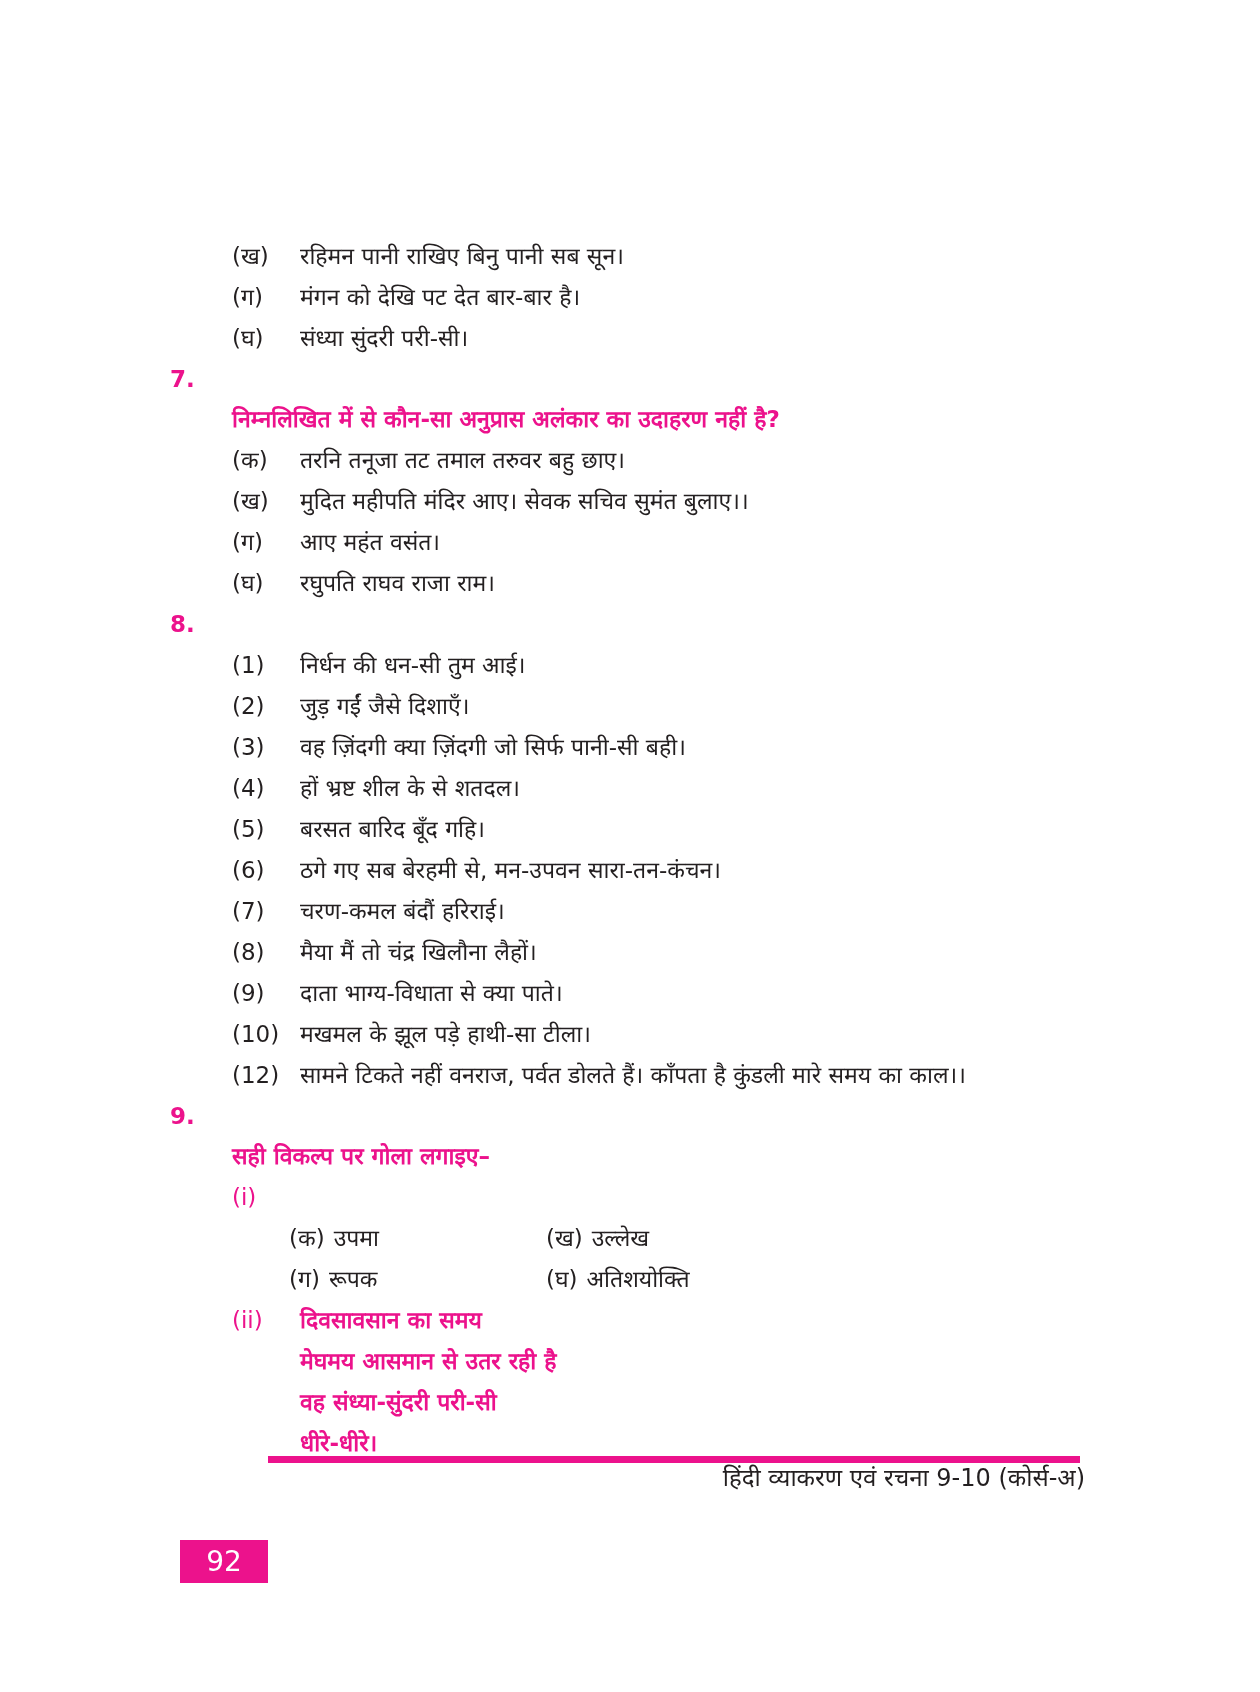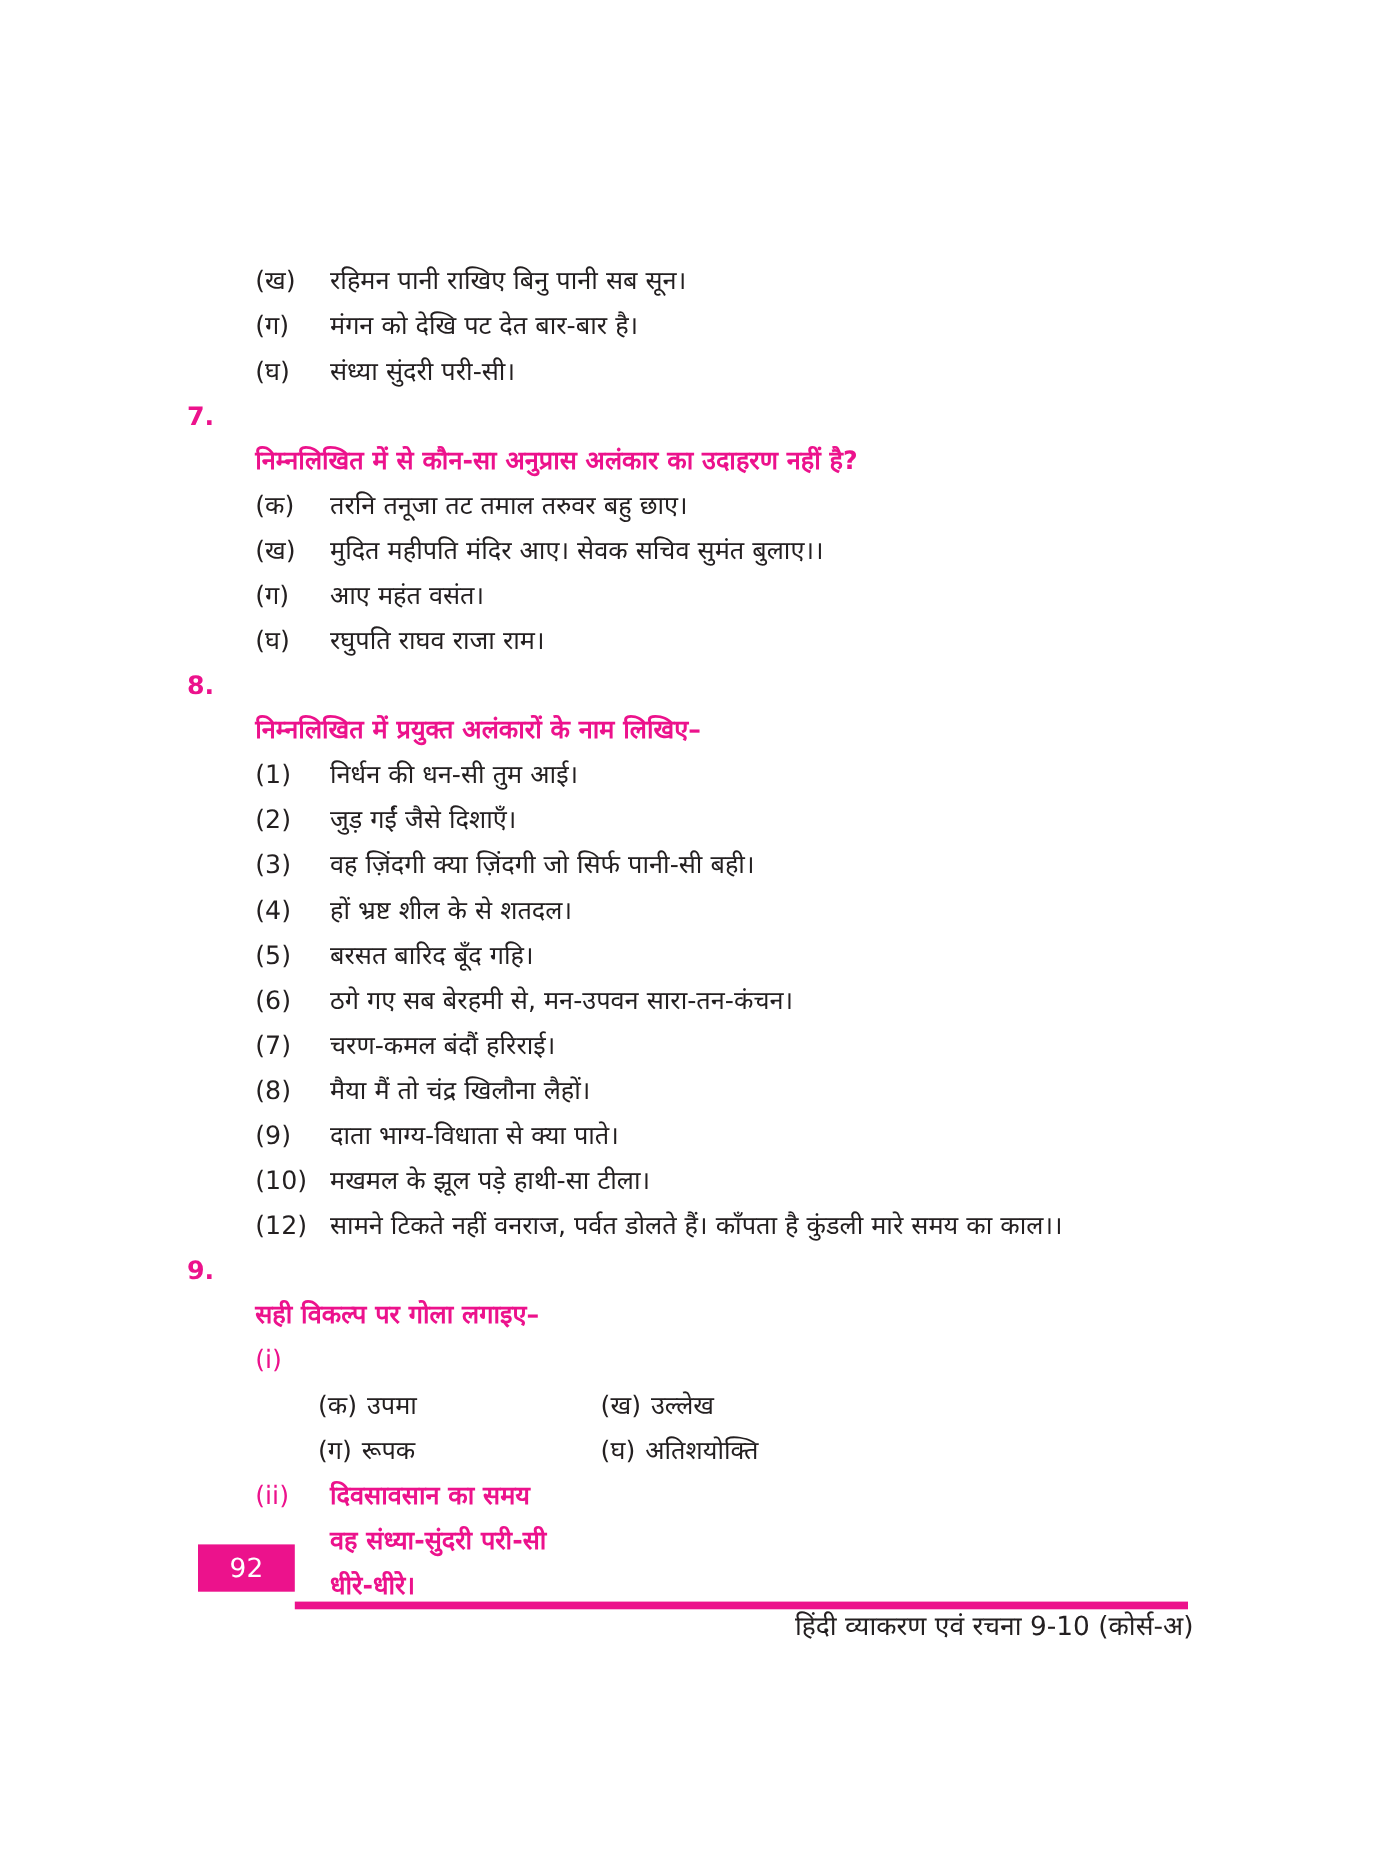--- a/index.html
+++ b/index.html
@@ -63,26 +63,26 @@
     margin-left:130px;
     margin-bottom:14px;
     font-size:23px;
     line-height:27px;
     font-weight:700;
     color:var(--accent);
   }
   .footer-box{
     position:absolute;
     left:180px;
-    top:1404px;
+    top:1540px;
     width:88px;
     height:43px;
     background:var(--accent);
     color:#ffffff;
-    font-size:24px;
+    font-size:28px;
     display:flex;
     align-items:center;
     justify-content:center;
     font-family:"DejaVu Sans","Liberation Sans",sans-serif;
   }
   .footer-line{
     position:absolute;
     left:268px;
     top:1456px;
     width:812px;
@@ -133,21 +133,20 @@
       <span class="optlabel">(ग)</span>
       <span class="opttext">आए महंत वसंत।</span>
     </div>
     <div class="row indent">
       <span class="optlabel">(घ)</span>
       <span class="opttext">रघुपति राघव राजा राम।</span>
     </div>
 
     <div class="row">
       <span class="qnum">8.</span>
-      <span class="qtitle">निम्नलिखित में प्रयुक्त अलंकारों के नाम लिखिए–</span>
     </div>
     <div class="row indent">
       <span class="optlabel">(1)</span>
       <span class="opttext">निर्धन की धन-सी तुम आई।</span>
     </div>
     <div class="row indent">
       <span class="optlabel">(2)</span>
       <span class="opttext">जुड़ गईं जैसे दिशाएँ।</span>
     </div>
     <div class="row indent">
@@ -207,20 +206,21 @@
         <span class="mcq-label">(ग)</span><span>रूपक</span>
       </span>
       <span>
         <span class="mcq-label">(घ)</span><span>अतिशयोक्ति</span>
       </span>
     </div>
     <div class="row indent">
       <span class="sublabel">(ii)</span>
       <span class="subtitle">दिवसावसान का समय</span>
     </div>
+    <div class="poem-line">मेघमय आसमान से उतर रही है</div>
     <div class="poem-line">वह संध्या-सुंदरी परी-सी</div>
     <div class="poem-line">धीरे-धीरे।</div>
 
   </div>
 
   <div class="footer-line"></div>
   <div class="footer-box">
     <span>92</span>
   </div>
   <div class="footer-title">हिंदी व्याकरण एवं रचना 9-10 (कोर्स-अ)</div>

